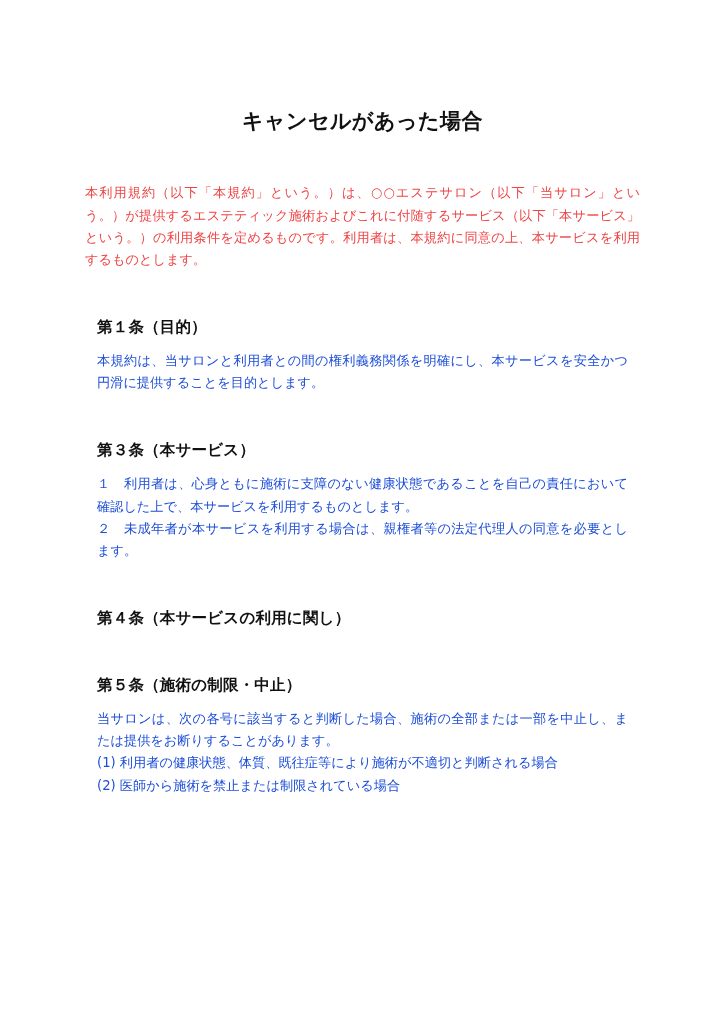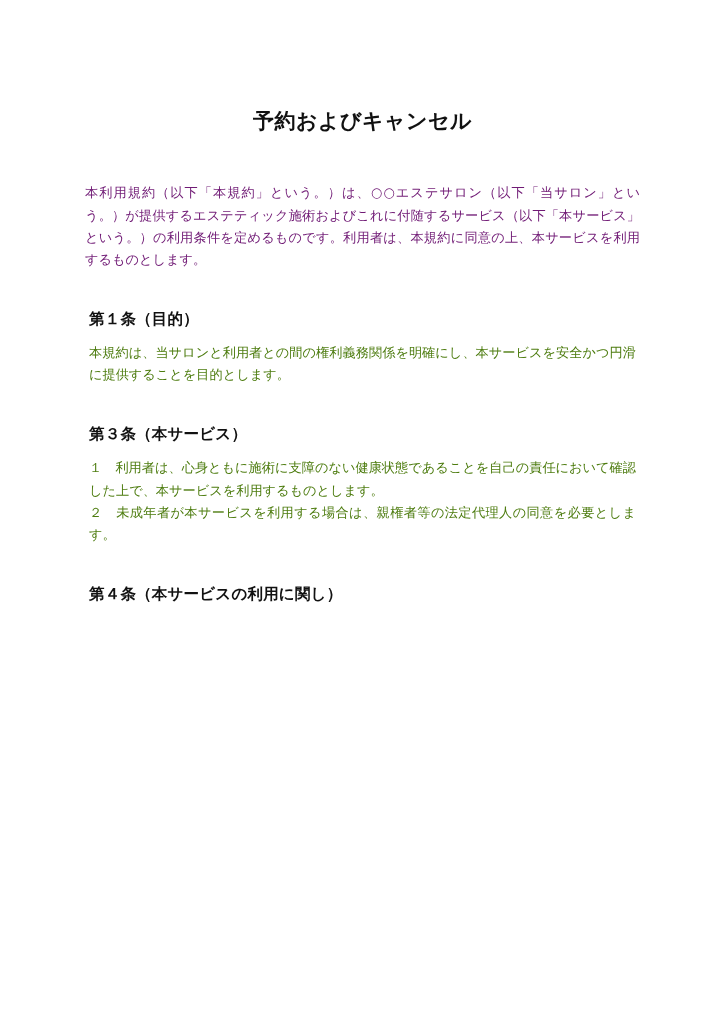--- a/index.html
+++ b/index.html
@@ -43,24 +43,24 @@
     padding-top: 108px;
   }
   .intro {
     margin: 0;
     padding-top: 47px;
     font-family: "DejaVu Sans", "Liberation Sans", sans-serif;
     font-size: 13.2px;
     line-height: 22.2px;
     text-align: justify;
     text-justify: inter-character;
-    color: #701a75;
+    color: #ef4444;
   }
   .article {
-    margin: 4px;
+    margin: 12px;
     padding-top: 34px;
   }
   .article-heading {
     margin: 0;
     padding: 0;
     font-family: "DejaVu Sans", "Liberation Sans", sans-serif;
     font-size: 15.5px;
     font-weight: bold;
     line-height: 1.35;
     color: #111111;
@@ -70,31 +70,31 @@
     margin: 0;
     padding-top: 12px;
   }
   .para {
     margin: 0;
     font-family: "DejaVu Sans", "Liberation Sans", sans-serif;
     font-size: 13.2px;
     line-height: 22.2px;
     text-align: justify;
     text-justify: inter-character;
-    color: #4d7c0f;
+    color: #1d4ed8;
     white-space: pre-wrap;
   }
 </style>
 </head>
 <body>
 
 <div class="page">
   <div class="content">
 
-    <h1 class="doc-title">予約およびキャンセル</h1>
+    <h1 class="doc-title">キャンセルがあった場合</h1>
 
     <p class="intro">本利用規約（以下「本規約」という。）は、○○エステサロン（以下「当サロン」という。）が提供するエステティック施術およびこれに付随するサービス（以下「本サービス」という。）の利用条件を定めるものです。利用者は、本規約に同意の上、本サービスを利用するものとします。</p>
 
     <section class="article">
       <h2 class="article-heading">第１条（目的）</h2>
       <div class="article-body">
         <p class="para">本規約は、当サロンと利用者との間の権利義務関係を明確にし、本サービスを安全かつ円滑に提供することを目的とします。</p>
       </div>
     </section>
 
@@ -105,16 +105,22 @@
         <p class="para">１　利用者は、心身ともに施術に支障のない健康状態であることを自己の責任において確認した上で、本サービスを利用するものとします。
 ２　未成年者が本サービスを利用する場合は、親権者等の法定代理人の同意を必要とします。</p>
       </div>
     </section>
 
     <section class="article">
       <h2 class="article-heading">第４条（本サービスの利用に関し）</h2>
     </section>
 
     <section class="article">
+      <h2 class="article-heading">第５条（施術の制限・中止）</h2>
+      <div class="article-body">
+        <p class="para">当サロンは、次の各号に該当すると判断した場合、施術の全部または一部を中止し、または提供をお断りすることがあります。
+(1) 利用者の健康状態、体質、既往症等により施術が不適切と判断される場合
+(2) 医師から施術を禁止または制限されている場合</p>
+      </div>
     </section>
 
   </div>
 </div>
 
 </body></html>

